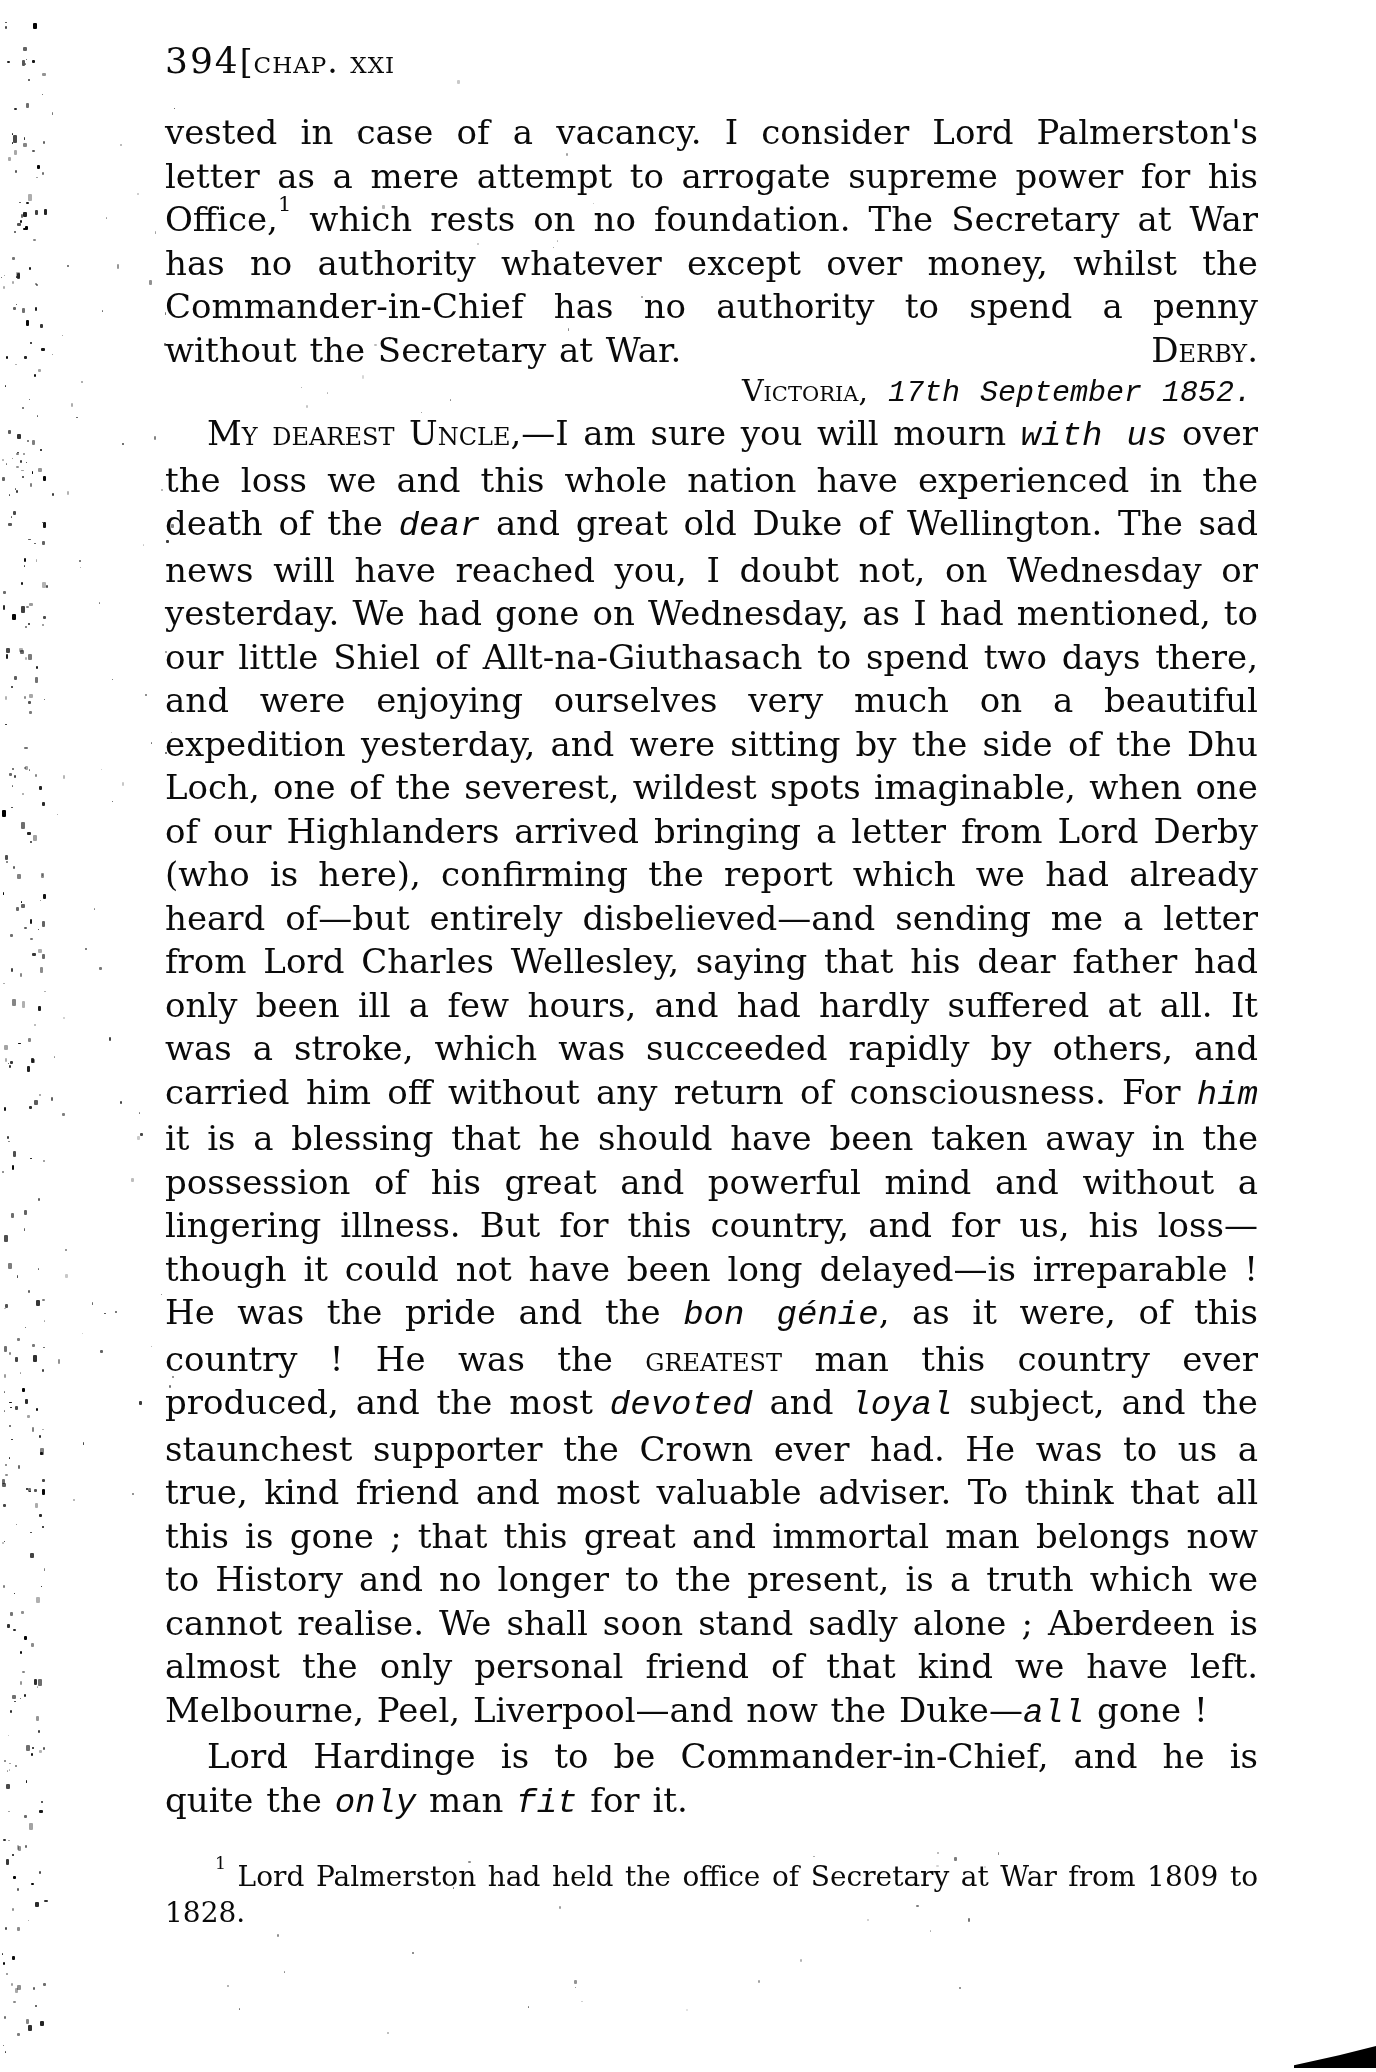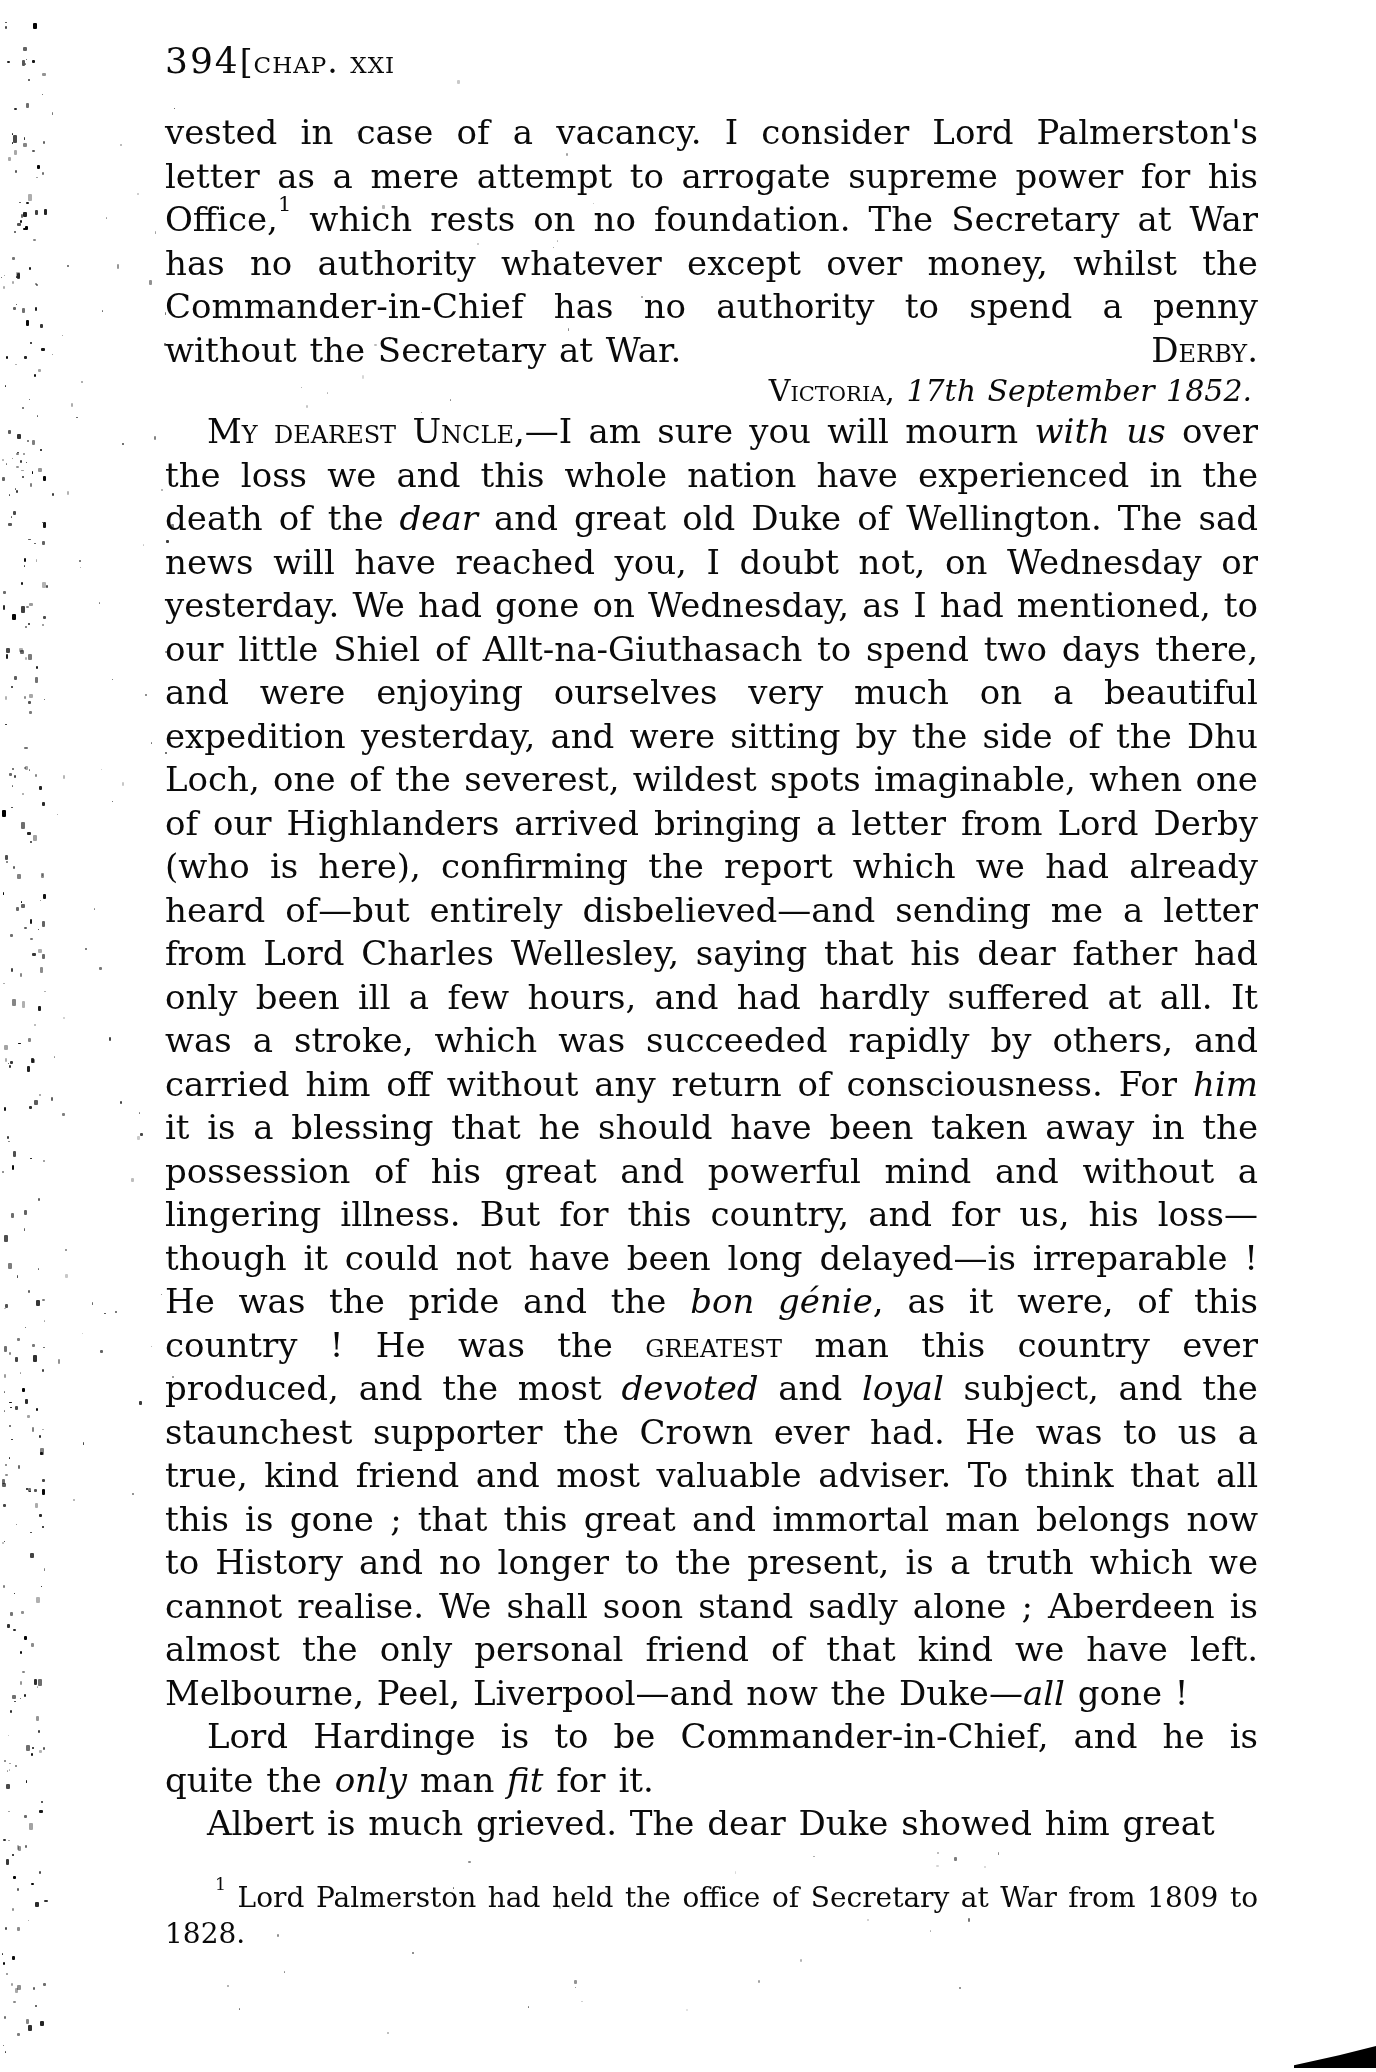--- a/index.html
+++ b/index.html
@@ -25,21 +25,21 @@
     font-size:34px;line-height:43.5px;
     text-align:justify;
     word-spacing:2px;
     margin:0;
   }
   .para + .para{margin-top:0;}
   .first-para{margin-top:26px;}
   .indent{text-indent:42px;}
   .sc{font-variant-caps:small-caps;}
   sup{font-size:0.62em;line-height:0;position:relative;top:-0.38em;}
-  i{font-style:italic;}
+  i{font-style:italic;font-family:Liberation Mono, monospace;}
   .sig{float:right;font-style:normal;}
   .letter-heading{
     text-align:center;font-style:italic;
     font-size:35px;line-height:44px;
     margin:62px 0 0 0;word-spacing:6px;
   }
   .dateline{
     text-align:right;font-size:30px;line-height:38px;
     margin:16px 6px 0 0;
   }
@@ -75,21 +75,20 @@
     </p>
 
 
     <p class="para dateline"><span class="sc">Victoria,</span><i> 17th September 1852.</i></p>
 
     <p class="para indent letter-body"><span class="sc">My dearest Uncle</span><span>,—I am sure you will mourn </span><i>with us</i><span> over the loss we and this whole nation have experienced in the death of the </span><i>dear</i><span> and great old Duke of Wellington.  The sad news will have reached you, I doubt not, on Wednesday or yesterday.  We had gone on Wednesday, as I had mentioned, to our little Shiel of Allt-na-Giuthasach to spend two days there, and were enjoying ourselves very much on a beautiful expedition yesterday, and were sitting by the side of the Dhu Loch, one of the severest, wildest spots imaginable, when one of our Highlanders arrived bringing a letter from Lord Derby (who is here), confirming the report which we had already heard of—but entirely disbelieved—and sending me a letter from Lord Charles Wellesley, saying that his dear father had only been ill a few hours, and had hardly suffered at all.  It was a stroke, which was succeeded rapidly by others, and carried him off without any return of consciousness.  For </span><i>him</i><span> it is a blessing that he should have been taken away in the possession of his great and powerful mind and without a lingering illness.  But for this country, and for us, his loss—though it could not have been long delayed—is irreparable !  He was the pride and the </span><i>bon génie</i><span>, as it were, of this country !  He was the </span><span class="sc">greatest</span><span> man this country ever produced, and the most </span><i>devoted</i><span> and </span><i>loyal</i><span> subject, and the staunchest supporter the Crown ever had.  He was to us a true, kind friend and most valuable adviser.  To think that all this is gone ; that this great and immortal man belongs now to History and no longer to the present, is a truth which we cannot realise.  We shall soon stand sadly alone ;  Aberdeen is almost the only personal friend of that kind we have left.  Melbourne, Peel, Liverpool—and now the Duke—</span><i>all</i><span> gone !</span></p>
 
 
     <p class="para indent"><span>Lord Hardinge is to be Commander-in-Chief, and he is quite the </span><i>only</i><span> man </span><i>fit</i><span> for it.</span></p>
 
-    <p class="para indent">Albert is much grieved.  The dear Duke showed him great</p>
 
     <p class="footnote"><sup>1</sup><span> Lord Palmerston had held the office of Secretary at War from 1809 to 1828.</span></p>
 
   </div>
 
   <div class="noise">
       <div class="dot" style="left: 37.6px; top: 368.5px; width: 3.3px; height: 3.4px; opacity: 0.36;"></div>
       <div class="dot" style="left: 40.1px; top: 1452.4px; width: 2.6px; height: 2.5px; opacity: 0.86;"></div>
       <div class="dot" style="left: 9.7px; top: 1611.7px; width: 2.9px; height: 4.5px; opacity: 0.54;"></div>
       <div class="dot" style="left: 11.6px; top: 1956.2px; width: 3.3px; height: 3.7px; opacity: 0.94;"></div>

